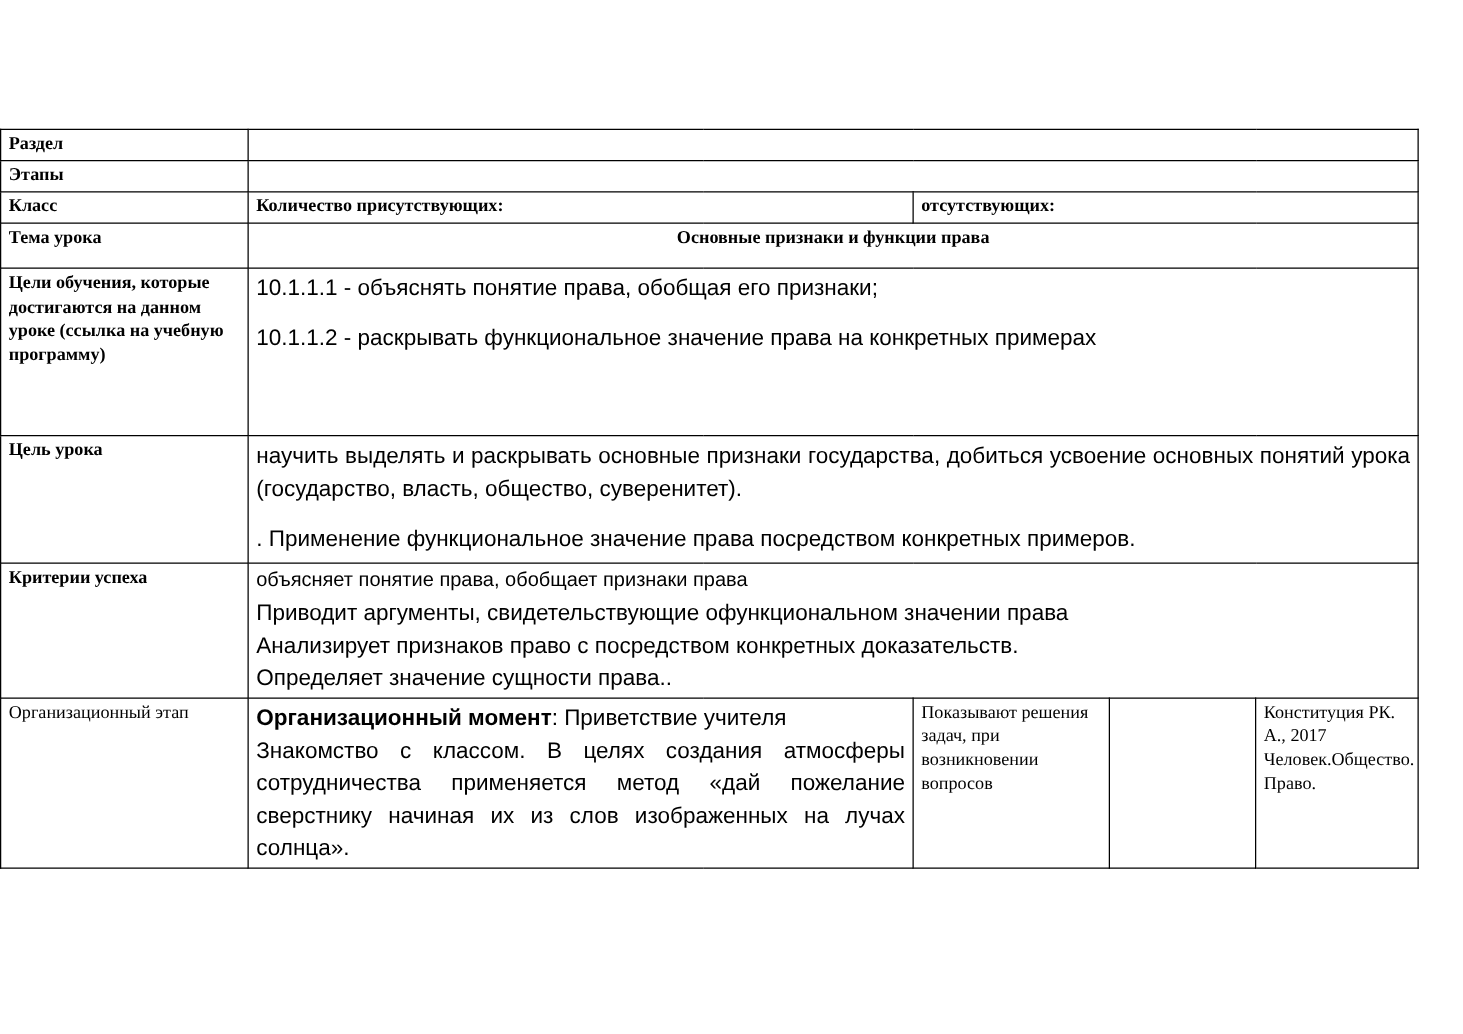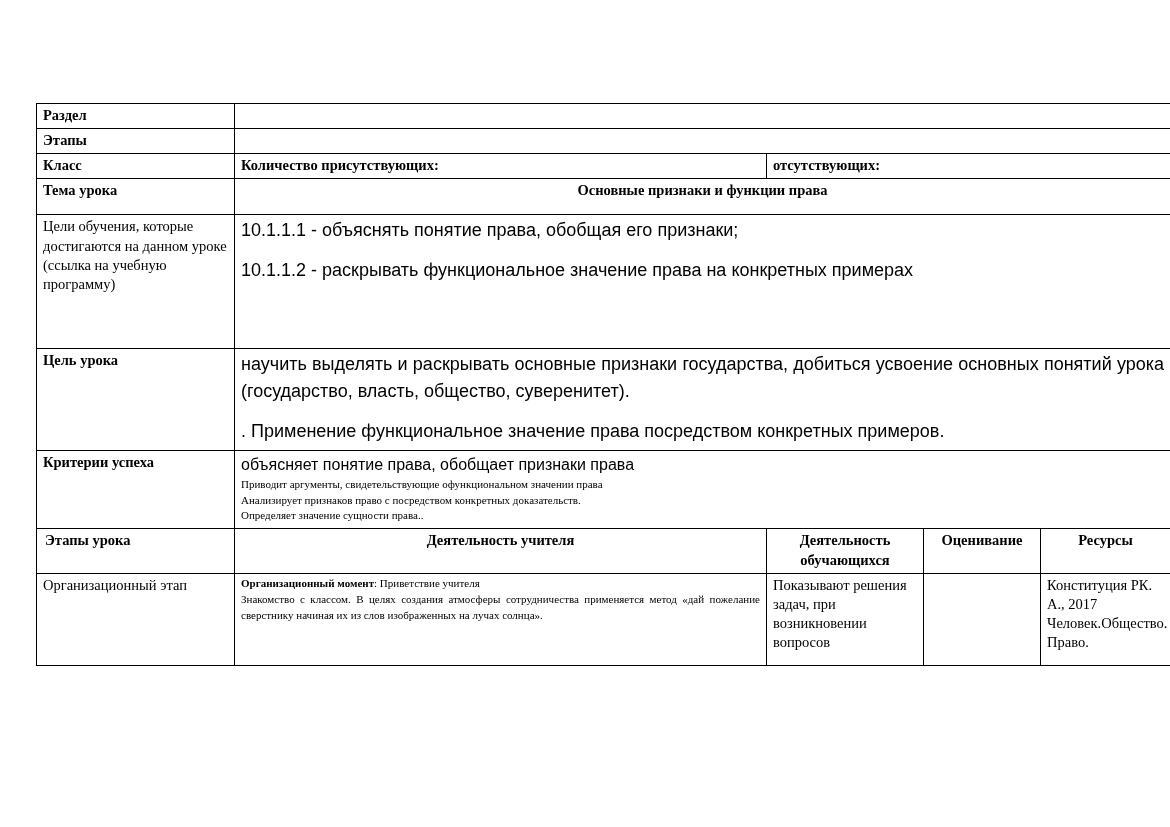--- a/index.html
+++ b/index.html
@@ -16,42 +16,42 @@
     overflow: hidden;
   }
   .page {
     position: relative;
     width: 1170px;
     height: 827px;
     background: #ffffff;
   }
   table.doc-table {
     position: absolute;
-    left: 36px;
+    left: 0;
     top: 103px;
     width: 1134px;
     border-collapse: collapse;
     table-layout: fixed;
   }
   table.doc-table td {
     border: 1px solid #000000;
     vertical-align: top;
     padding: 2px 6px 3px 6px;
     font-family: "Liberation Serif", serif;
     font-size: 14.5px;
     line-height: 1.32;
   }
   
   .lbl {
     font-weight: bold;
     font-size: 15px;
     line-height: 1.45;
   }
   .lbl-tall {
-    font-weight: normal;
+    font-weight: bold;
     font-size: 15px;
     line-height: 1.62;
     margin-top: 47px;
   }
   
   .sans {
     font-family: "Liberation Sans", sans-serif;
     font-size: 18px;
     line-height: 1.5;
   }
@@ -76,22 +76,22 @@
     font-weight: bold;
     text-align: center;
     font-size: 15px;
     line-height: 1.3;
     vertical-align: middle;
   }
   .blank { }
   .p0 { margin: 0; }
   .gap { height: 13px; }
   .cell-serif {
-    font-family: Liberation Serif, serif;
-    font-size: 11px;
+    font-family: Liberation Sans, sans-serif;
+    font-size: 18px;
     line-height: 1.45;
   }
   .cell-sans-line {
     font-family: "Liberation Sans", sans-serif;
     font-size: 16px;
     line-height: 1.45;
   }
 </style>
 </head>
 <body>
@@ -153,27 +153,20 @@
       <td class="lbl" style="height:72px">Критерии успеха</td>
       <td colspan="5">
         <p class="p0 cell-sans-line">объясняет понятие права,  обобщает признаки права</p>
         <p class="p0 cell-serif">Приводит аргументы, свидетельствующие офункциональном значении права</p>
         <p class="p0 cell-serif">Анализирует признаков право с посредством конкретных доказательств.</p>
         <p class="p0 cell-serif">Определяет значение сущности права..</p>
       </td>
     </tr>
 
 
-    <tr>
-      <td class="hdr" style="height:36px;text-align:left;padding-left:8px">Этапы урока</td>
-      <td colspan="2" class="hdr">Деятельность учителя</td>
-      <td class="hdr">Деятельность обучающихся</td>
-      <td class="hdr">Оценивание</td>
-      <td class="hdr">Ресурсы</td>
-    </tr>
 
     <tr>
       <td class="cell-serif" style="height:86px">Организационный этап</td>
       <td colspan="2">
         <p class="p0 cell-serif">
           <b>Организационный момент</b><span>: Приветствие учителя</span>
         </p>
         <p class="p0 cell-serif justify">Знакомство с классом. В целях создания атмосферы сотрудничества применяется метод «дай пожелание сверстнику начиная их из слов изображенных на лучах солнца».</p>
       </td>
       <td class="cell-serif">Показывают решения задач, при возникновении вопросов</td>

